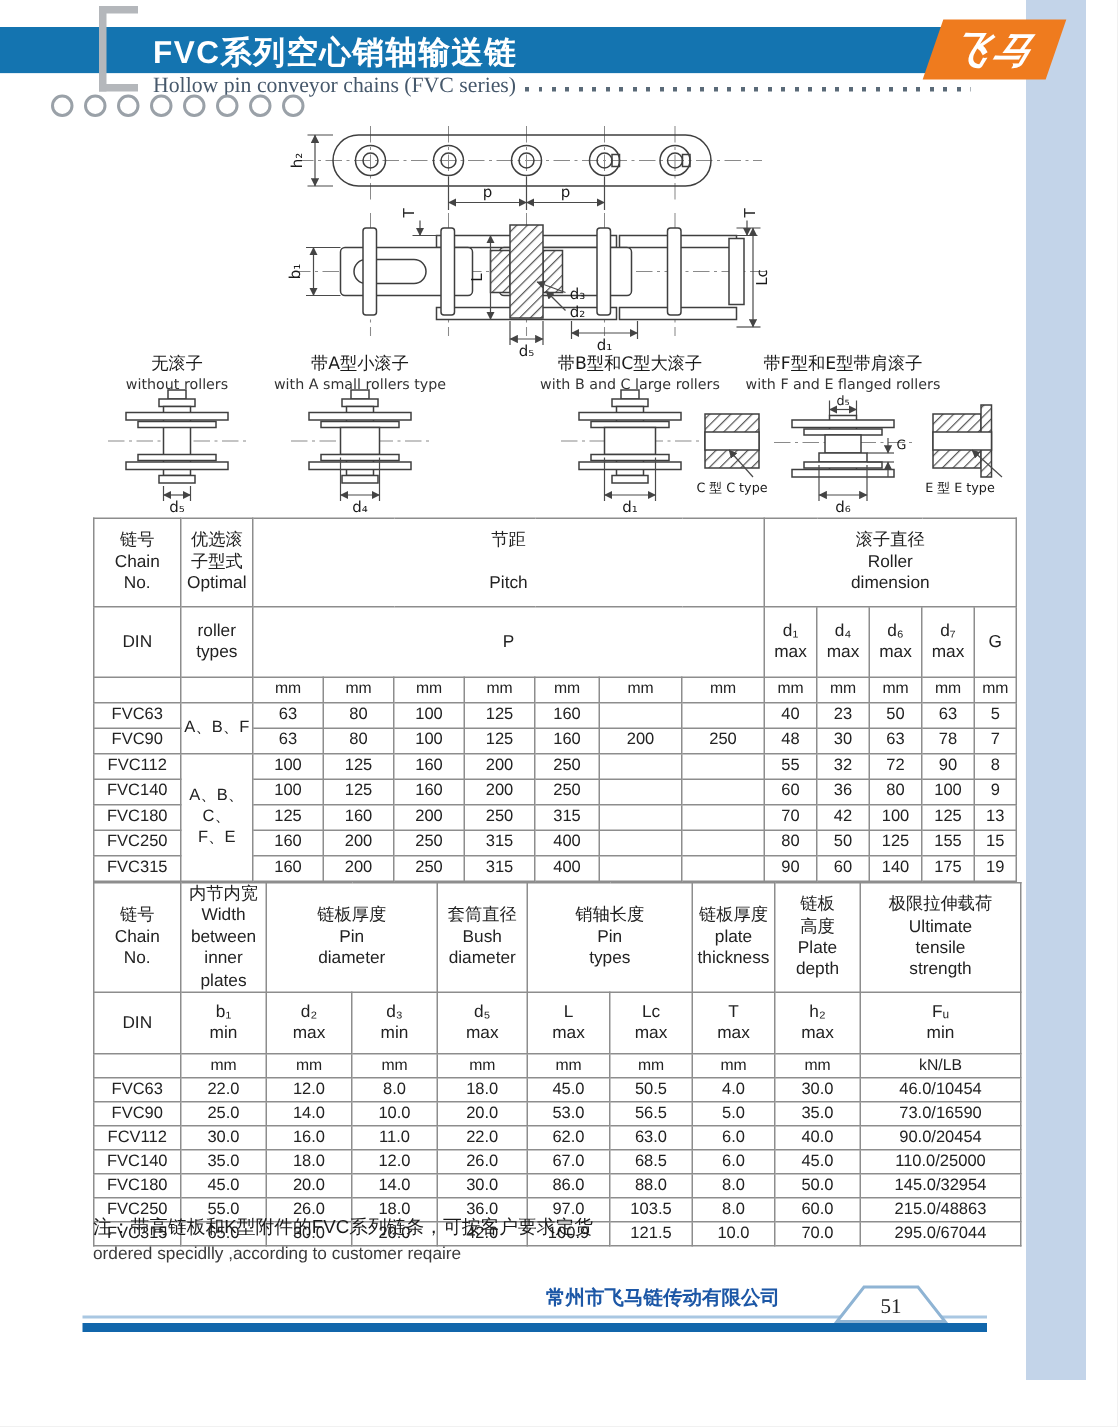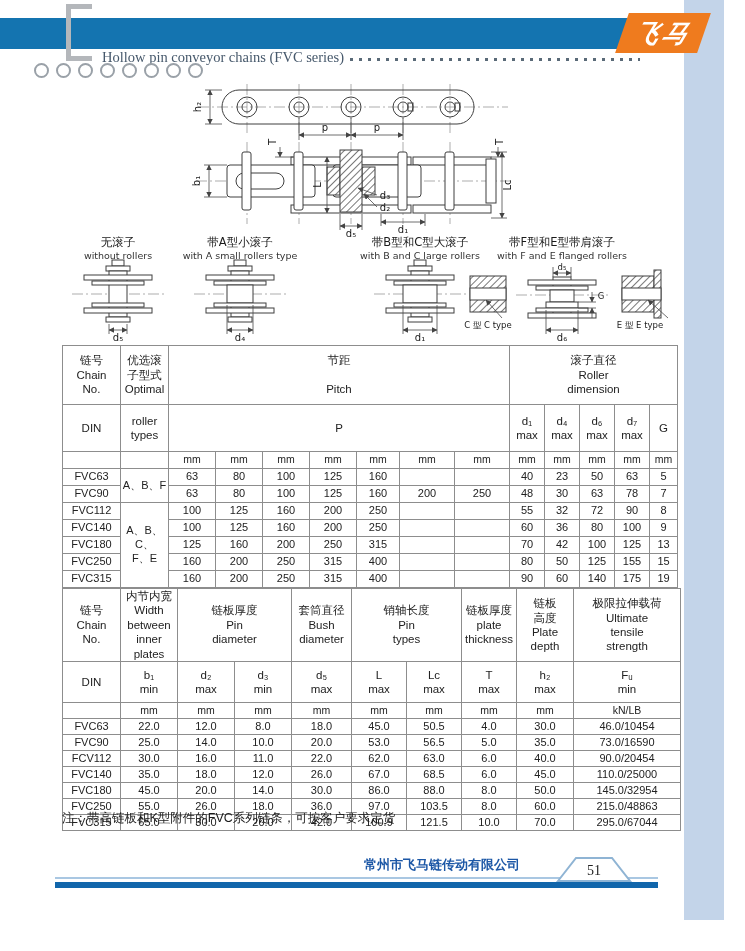--- a/index.html
+++ b/index.html
@@ -70,20 +70,21 @@
 
   <div class="side-bar"></div>
 
   <div class="banner"></div>
   <div class="logo-plate">
     <span class="logo-text">飞马</span>
   </div>
   <div class="bracket-v"></div>
   <div class="bracket-t"></div>
   <div class="bracket-b"></div>
+  <div class="banner-title">FVC系列空心销轴输送链</div>
   <div class="subtitle-row">
     <span class="subtitle">Hollow pin conveyor chains (FVC series)</span>
     <div class="leader"></div>
   </div>
   <div class="circles">
     <span></span>
       <span></span>
       <span></span>
       <span></span>
       <span></span>
@@ -616,20 +617,21 @@
           <td>121.5</td>
           <td>10.0</td>
           <td>70.0</td>
           <td>295.0/67044</td>
         </tr>
       </tbody>
   </table>
 
   <div class="notes">
     <div class="note-cn">注：带高链板和K型附件的FVC系列链条，可按客户要求定货</div>
+    <div class="note-en">ordered specidlly ,according to customer reqaire</div>
   </div>
 
   <div class="footer-cn">常州市飞马链传动有限公司</div>
   <div class="rule-thin"></div>
   <div class="rule-thick"></div>
   <svg class="page-tab" width="92" height="27" viewBox="0 0 92 27">
     <polygon points="10,25 28,2 64,2 82,25" fill="#ffffff" stroke="#8fb4d4" stroke-width="2"></polygon>
     <text x="46" y="19">51</text>
   </svg>
 

